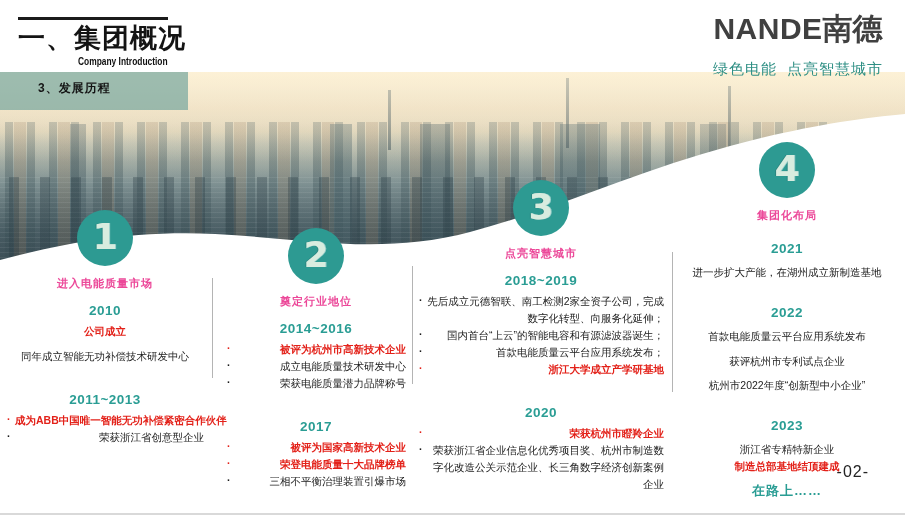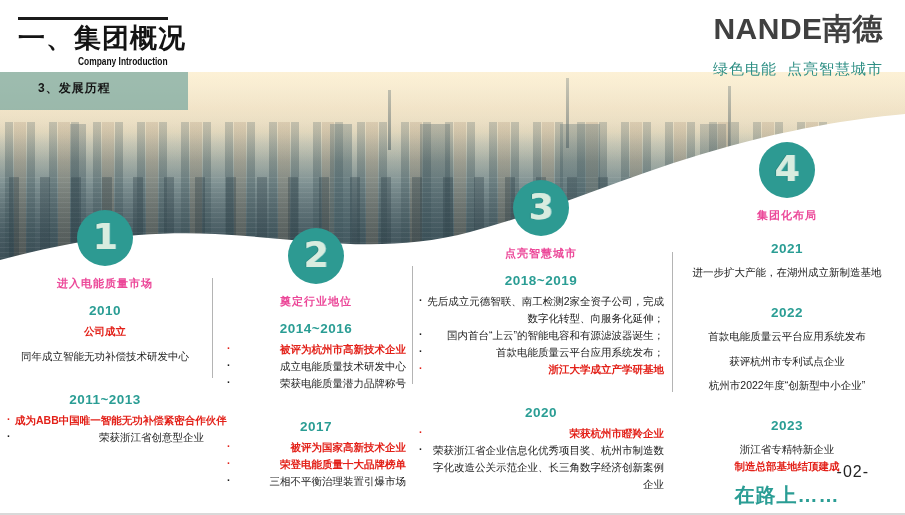--- a/index.html
+++ b/index.html
@@ -260,21 +260,21 @@
     color: #e32119;
     font-weight: bold;
   }
   .bullets.nowrap li { white-space: nowrap; }
   .bullets.wrap li { white-space: normal; }
 
   .gap-lg { height: 18px; }
   .gap-sm { height: 6px; }
 
   .onward {
-    font-size: 20px;
+    font-size: 13px;
     font-weight: bold;
     color: #2a9d94;
     letter-spacing: 1px;
     margin-top: 7px;
   }
 
   
   .vrule {
     position: absolute;
     width: 1px;

